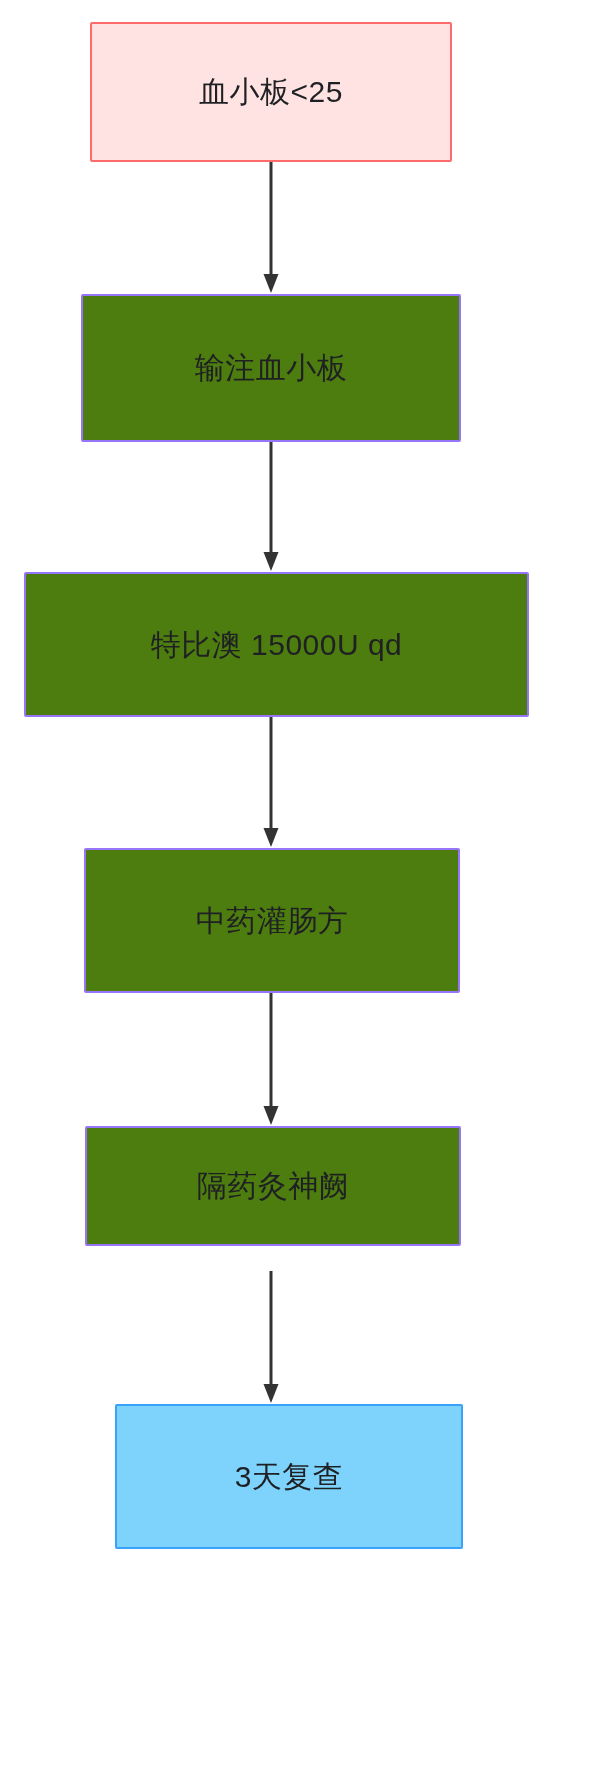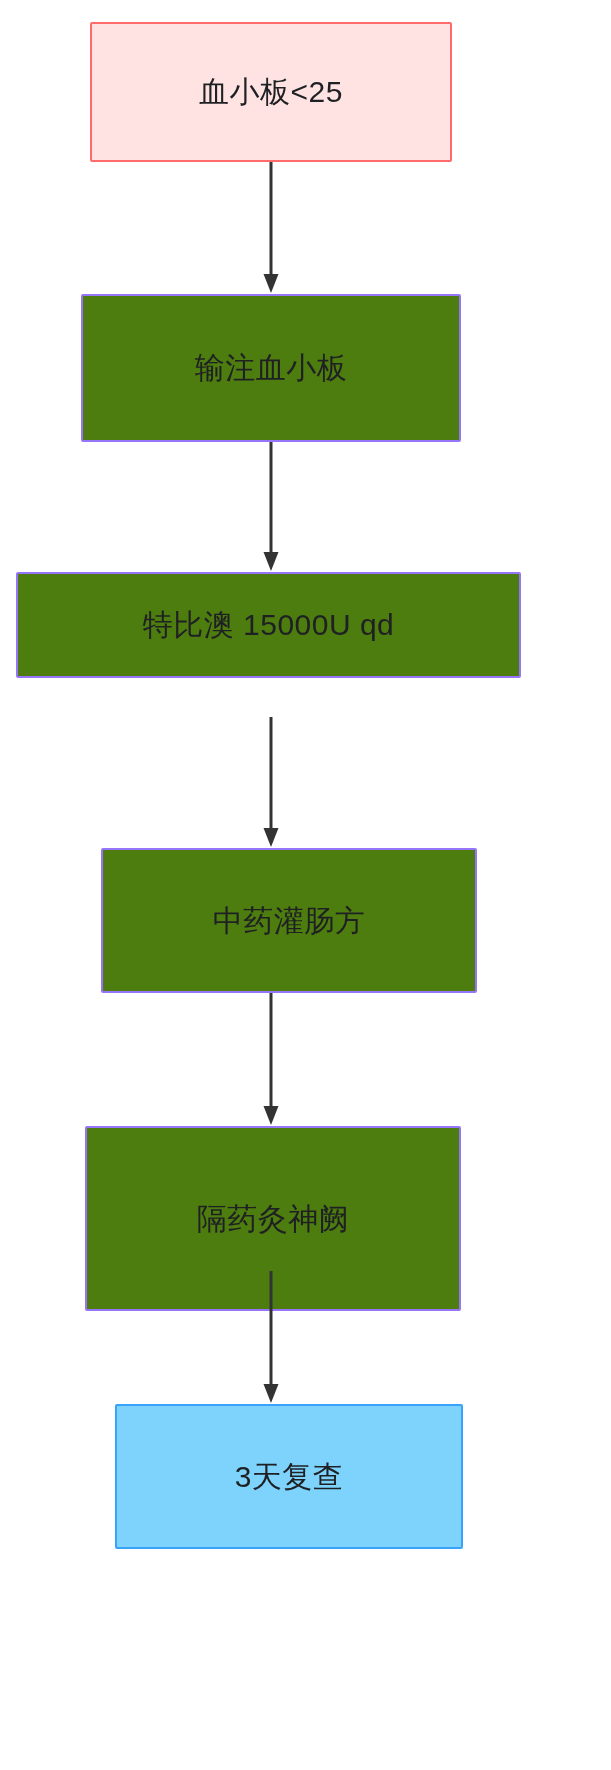--- a/index.html
+++ b/index.html
@@ -79,43 +79,43 @@
     <span class="node-label">输注血小板</span>
   </div>
 
   <div class="edge" style="left:262px; top:442px; width:18px; height:130px;">
     <svg width="18" height="130" viewBox="0 0 18 130">
       <line x1="9" y1="0" x2="9" y2="116" stroke="#333333" stroke-width="3"></line>
       <polygon points="9,129 1.5,110 16.5,110" fill="#333333"></polygon>
     </svg>
   </div>
 
-  <div class="node process" style="left:16px; top:572px; width:505px; height:106px;">
+  <div class="node process" style="left:24px; top:572px; width:505px; height:145px;">
     <span class="node-label">特比澳 15000U qd</span>
   </div>
 
   <div class="edge" style="left:262px; top:717px; width:18px; height:131px;">
     <svg width="18" height="131" viewBox="0 0 18 131">
       <line x1="9" y1="0" x2="9" y2="117" stroke="#333333" stroke-width="3"></line>
       <polygon points="9,130 1.5,111 16.5,111" fill="#333333"></polygon>
     </svg>
   </div>
 
-  <div class="node process" style="left:101px; top:848px; width:376px; height:145px;">
+  <div class="node process" style="left:84px; top:848px; width:376px; height:145px;">
     <span class="node-label">中药灌肠方</span>
   </div>
 
   <div class="edge" style="left:262px; top:993px; width:18px; height:133px;">
     <svg width="18" height="133" viewBox="0 0 18 133">
       <line x1="9" y1="0" x2="9" y2="119" stroke="#333333" stroke-width="3"></line>
       <polygon points="9,132 1.5,113 16.5,113" fill="#333333"></polygon>
     </svg>
   </div>
 
-  <div class="node process" style="left:85px; top:1126px; width:376px; height:185px;">
+  <div class="node process" style="left:85px; top:1126px; width:376px; height:120px;">
     <span class="node-label">隔药灸神阙</span>
   </div>
 
   <div class="edge" style="left:262px; top:1271px; width:18px; height:133px;">
     <svg width="18" height="133" viewBox="0 0 18 133">
       <line x1="9" y1="0" x2="9" y2="119" stroke="#333333" stroke-width="3"></line>
       <polygon points="9,132 1.5,113 16.5,113" fill="#333333"></polygon>
     </svg>
   </div>
 

